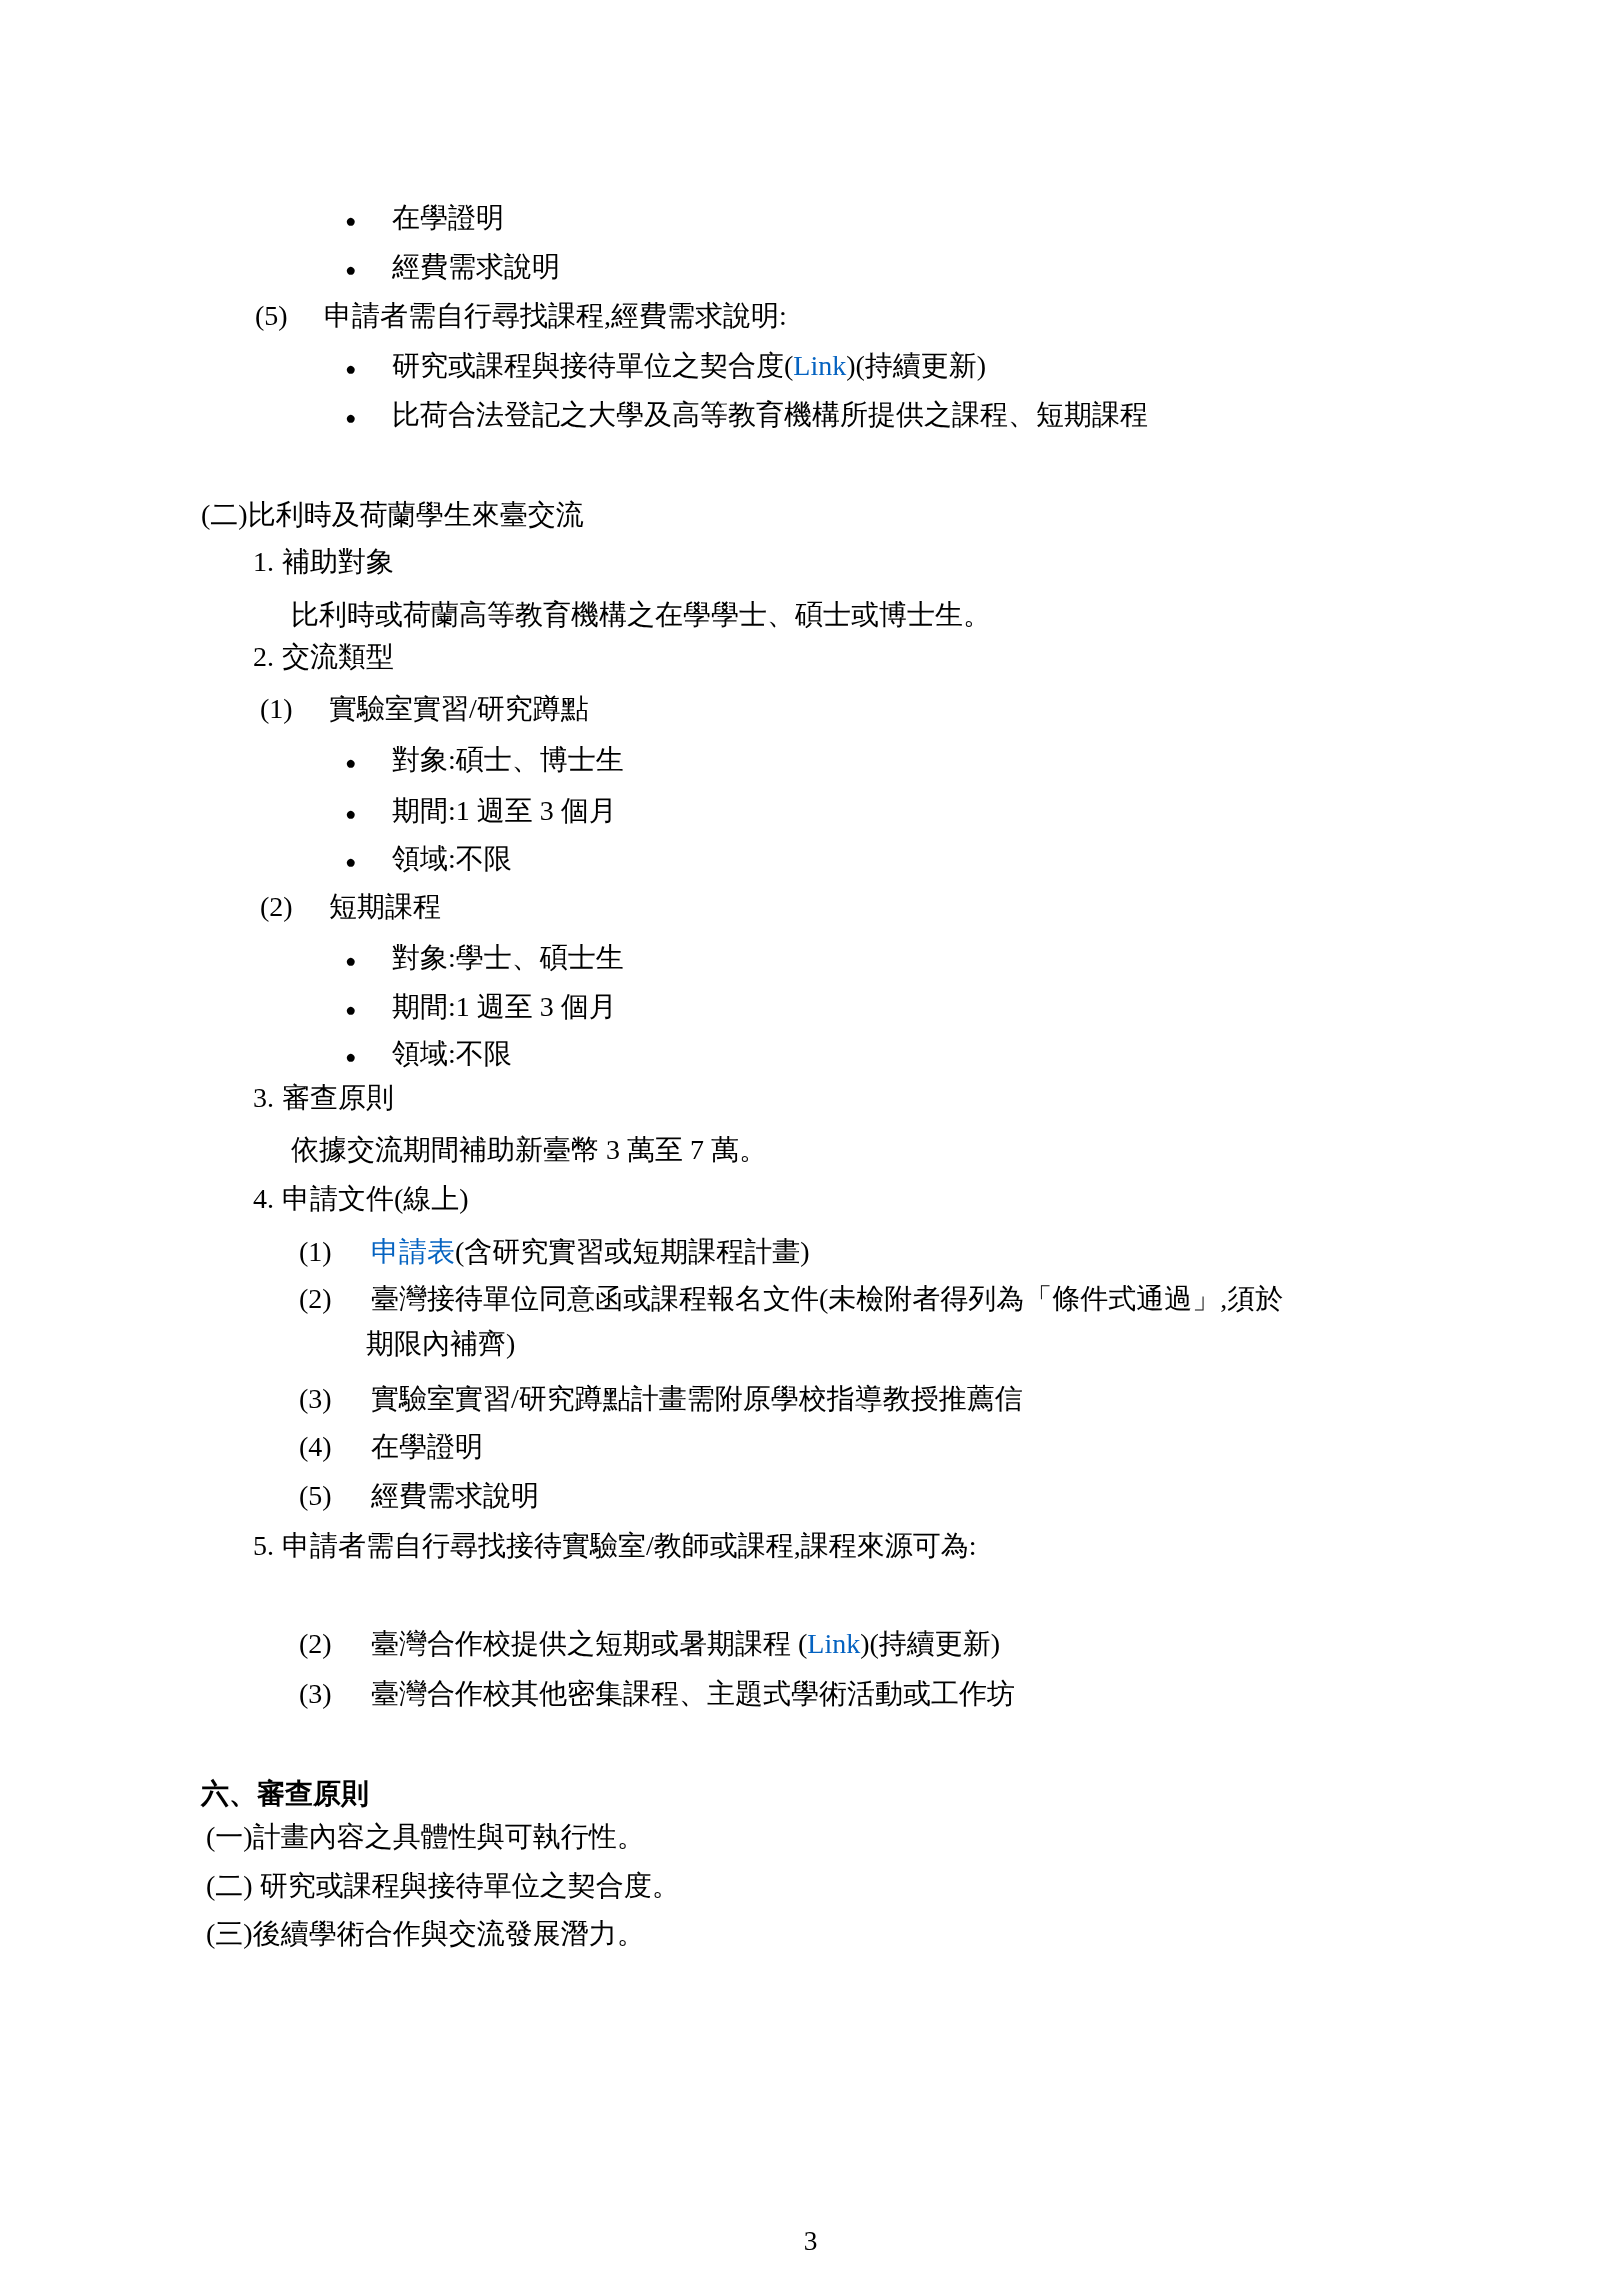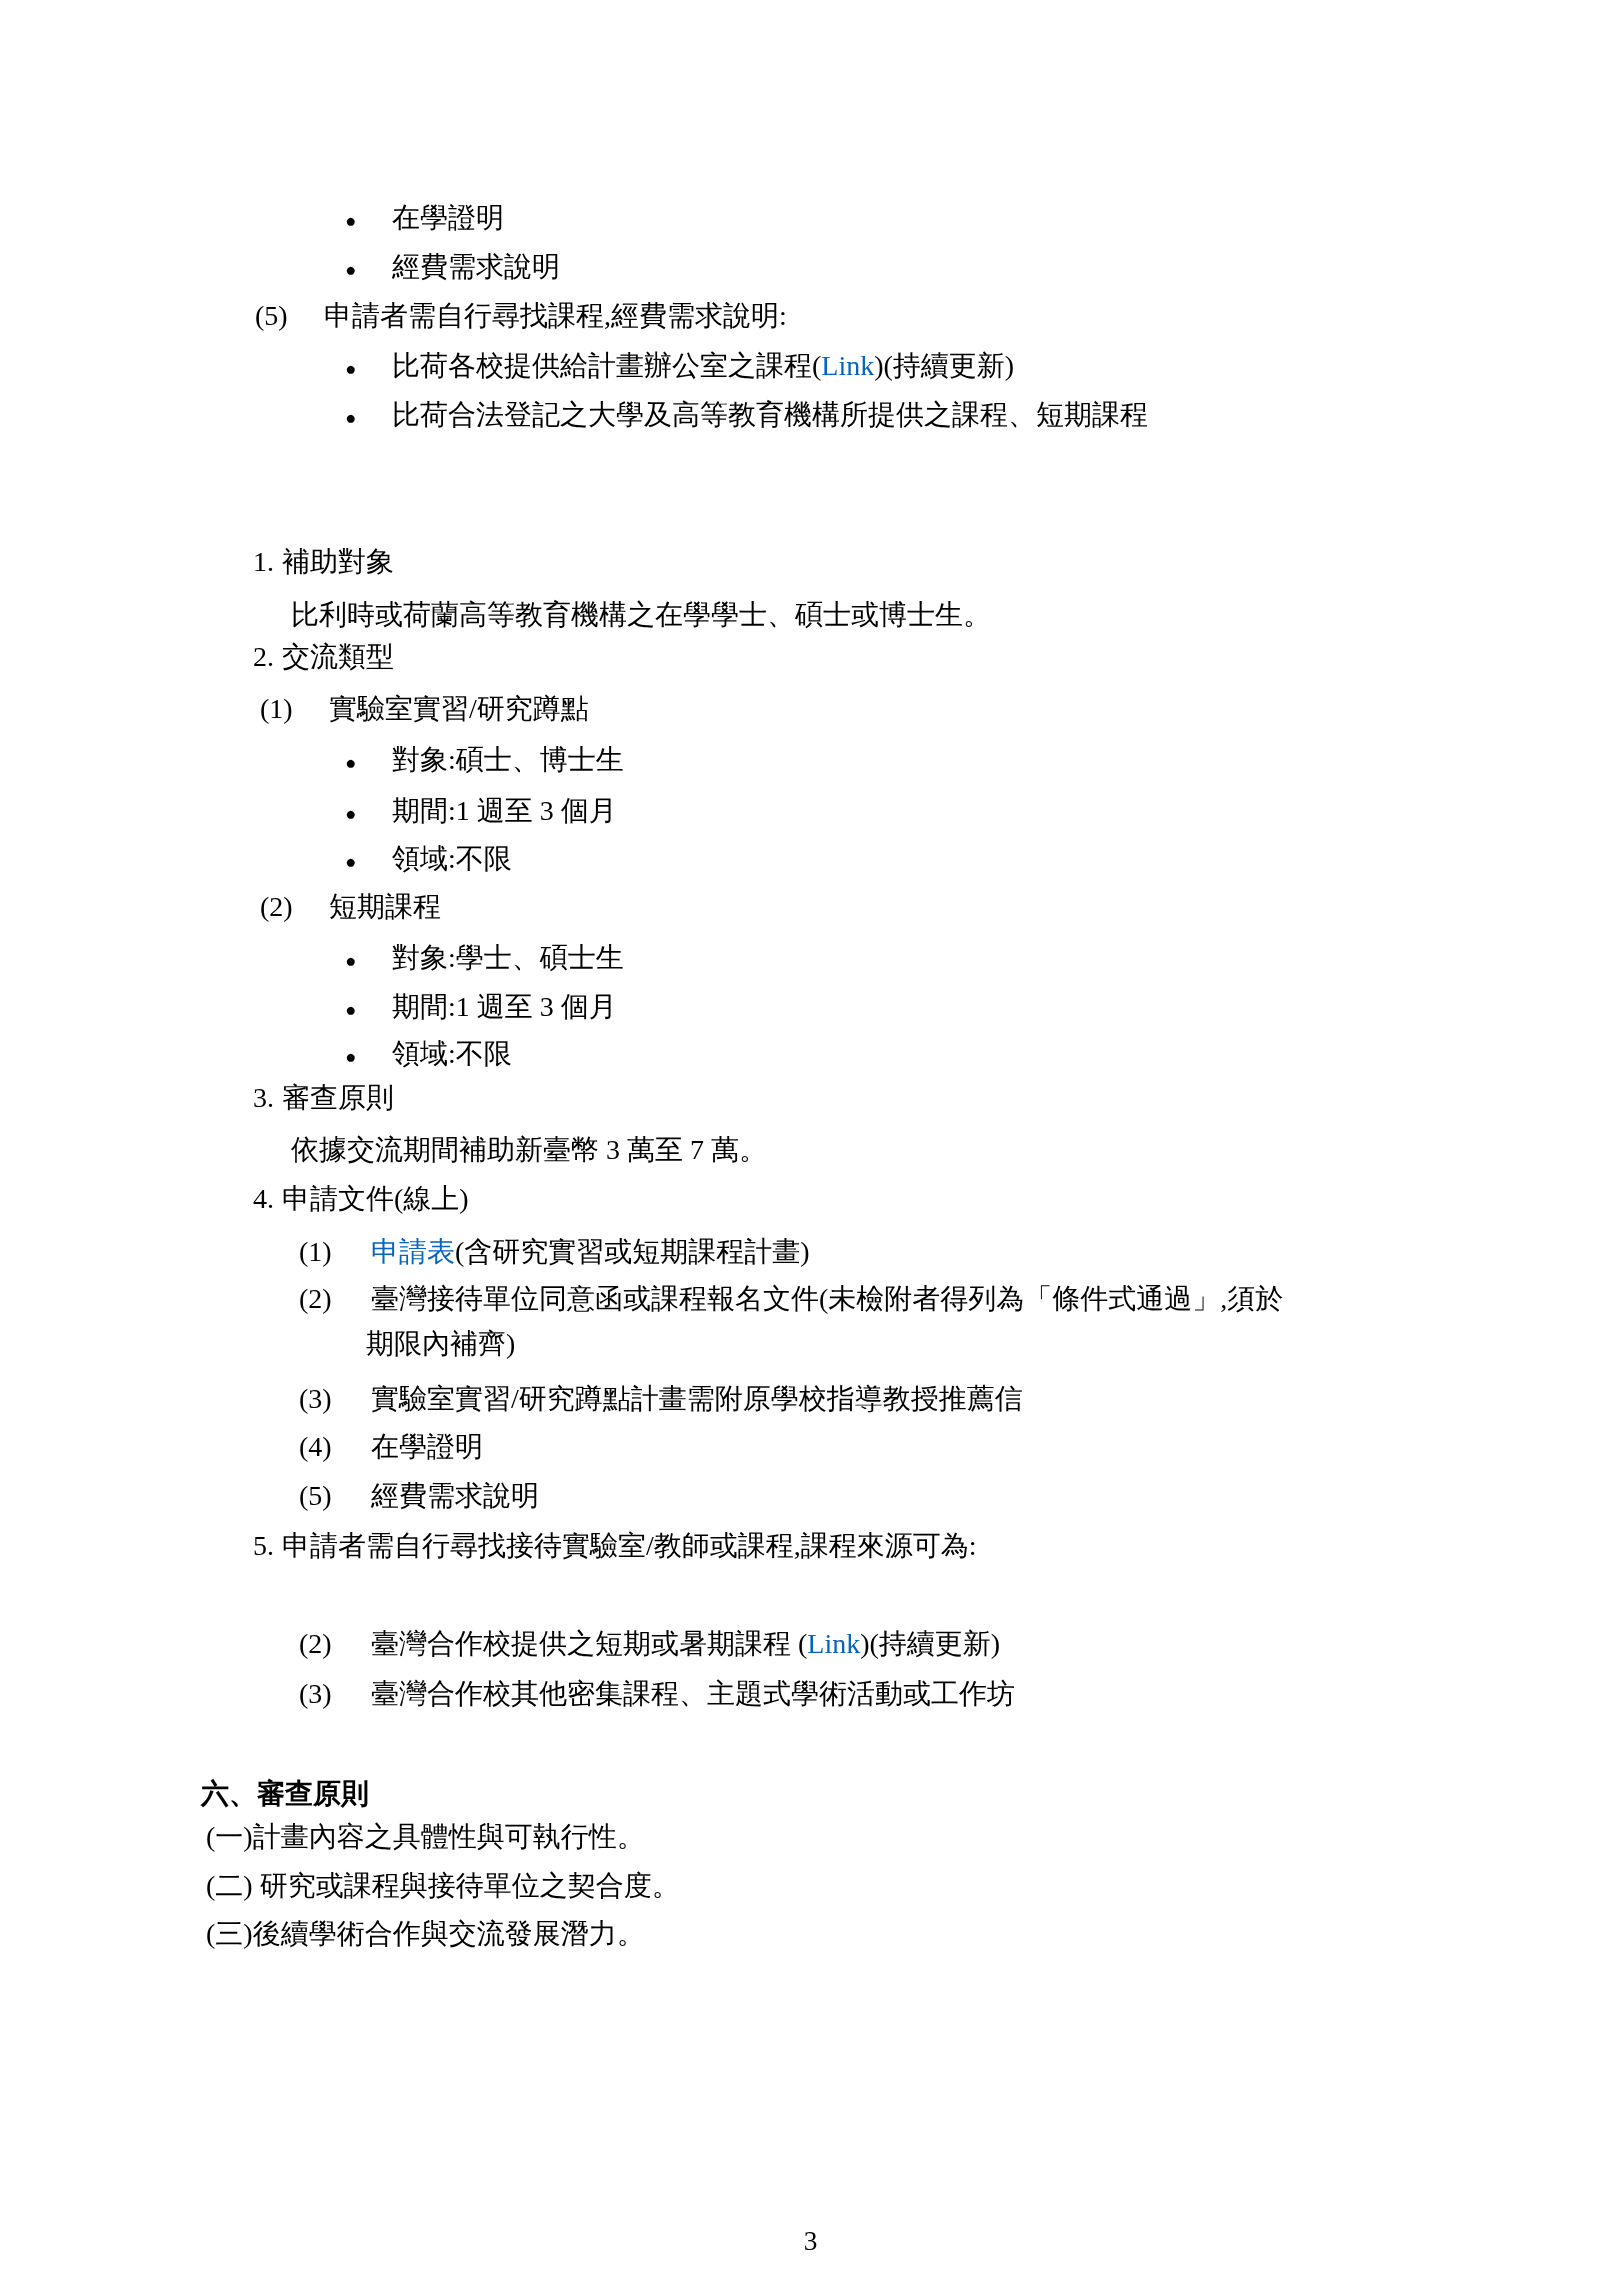--- a/index.html
+++ b/index.html
@@ -54,26 +54,29 @@
   <div class="line" style="top:193px;left:345px">
     <span class="bullet">●</span><span>在學證明</span>
   </div>
   <div class="line" style="top:242px;left:345px">
     <span class="bullet">●</span><span>經費需求說明</span>
   </div>
   <div class="line" style="top:291px;left:255px">
     <span class="mC">(5)</span><span>申請者需自行尋找課程,經費需求說明:</span>
   </div>
   <div class="line" style="top:341px;left:345px">
-    <span class="bullet">●</span><span>比荷各校提供給計畫辦公室之課程(</span><a class="doclink">Link</a><span>)(持續更新)</span>
+    <span class="bullet">●</span><span>研究或課程與接待單位之契合度(</span><a class="doclink">Link</a><span>)(持續更新)</span>
   </div>
   <div class="line" style="top:390px;left:345px">
     <span class="bullet">●</span><span>比荷合法登記之大學及高等教育機構所提供之課程、短期課程</span>
   </div>
 
+  <div class="line" style="top:490px;left:201px">
+    <span>(二)比利時及荷蘭學生來臺交流</span>
+  </div>
 
   <div class="line" style="top:537px;left:253px">
     <span class="mB">1.</span><span>補助對象</span>
   </div>
   <div class="line" style="top:590px;left:291px">
     <span>比利時或荷蘭高等教育機構之在學學士、碩士或博士生。</span>
   </div>
 
   <div class="line" style="top:632px;left:253px">
     <span class="mB">2.</span><span>交流類型</span>

